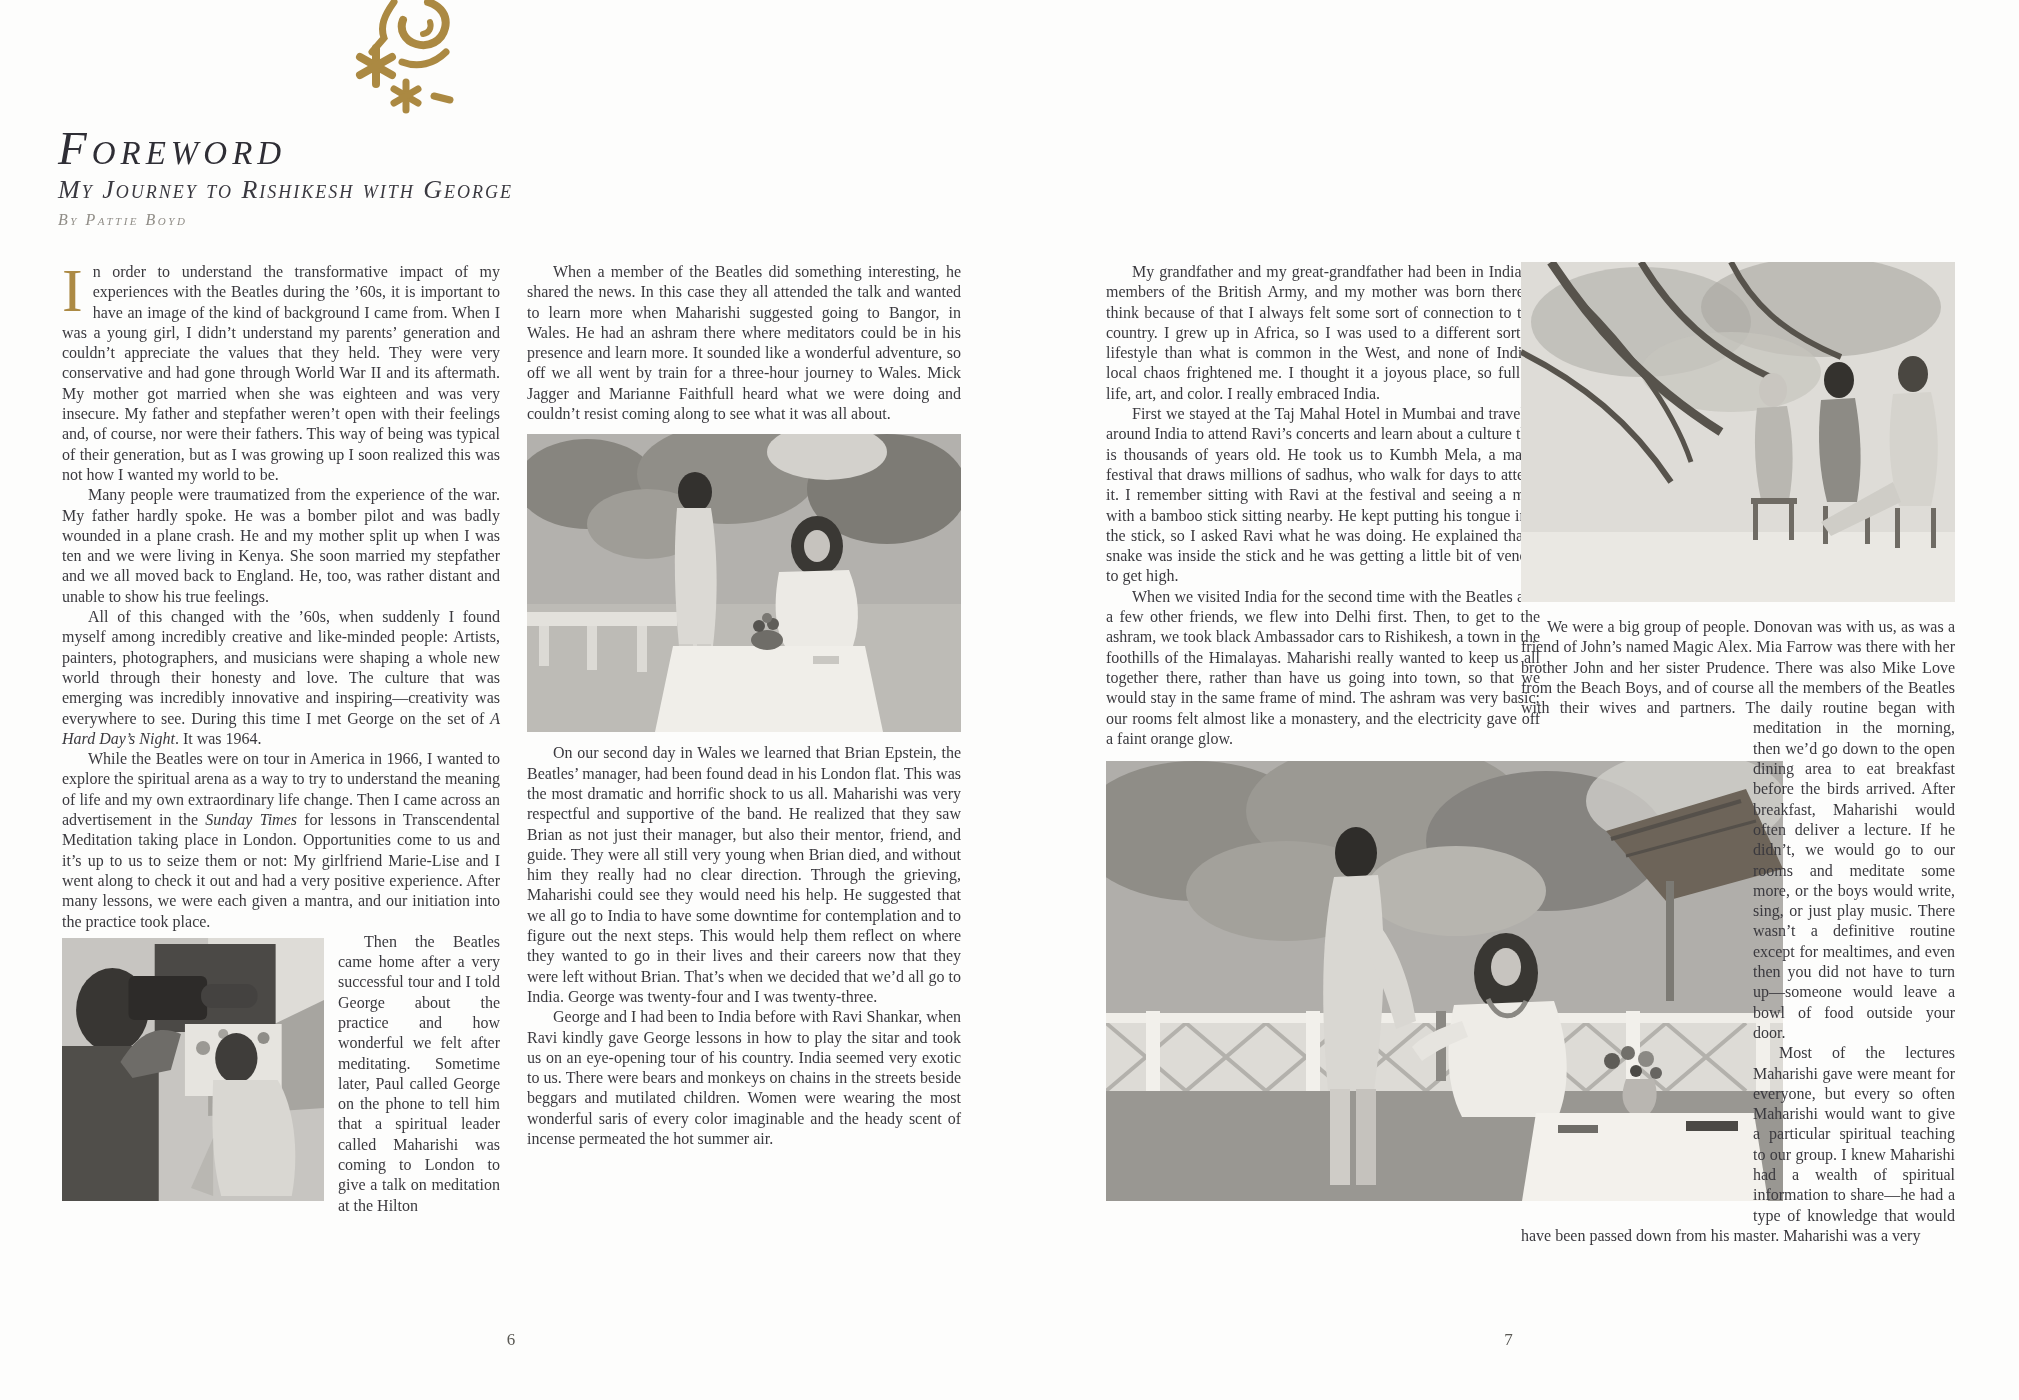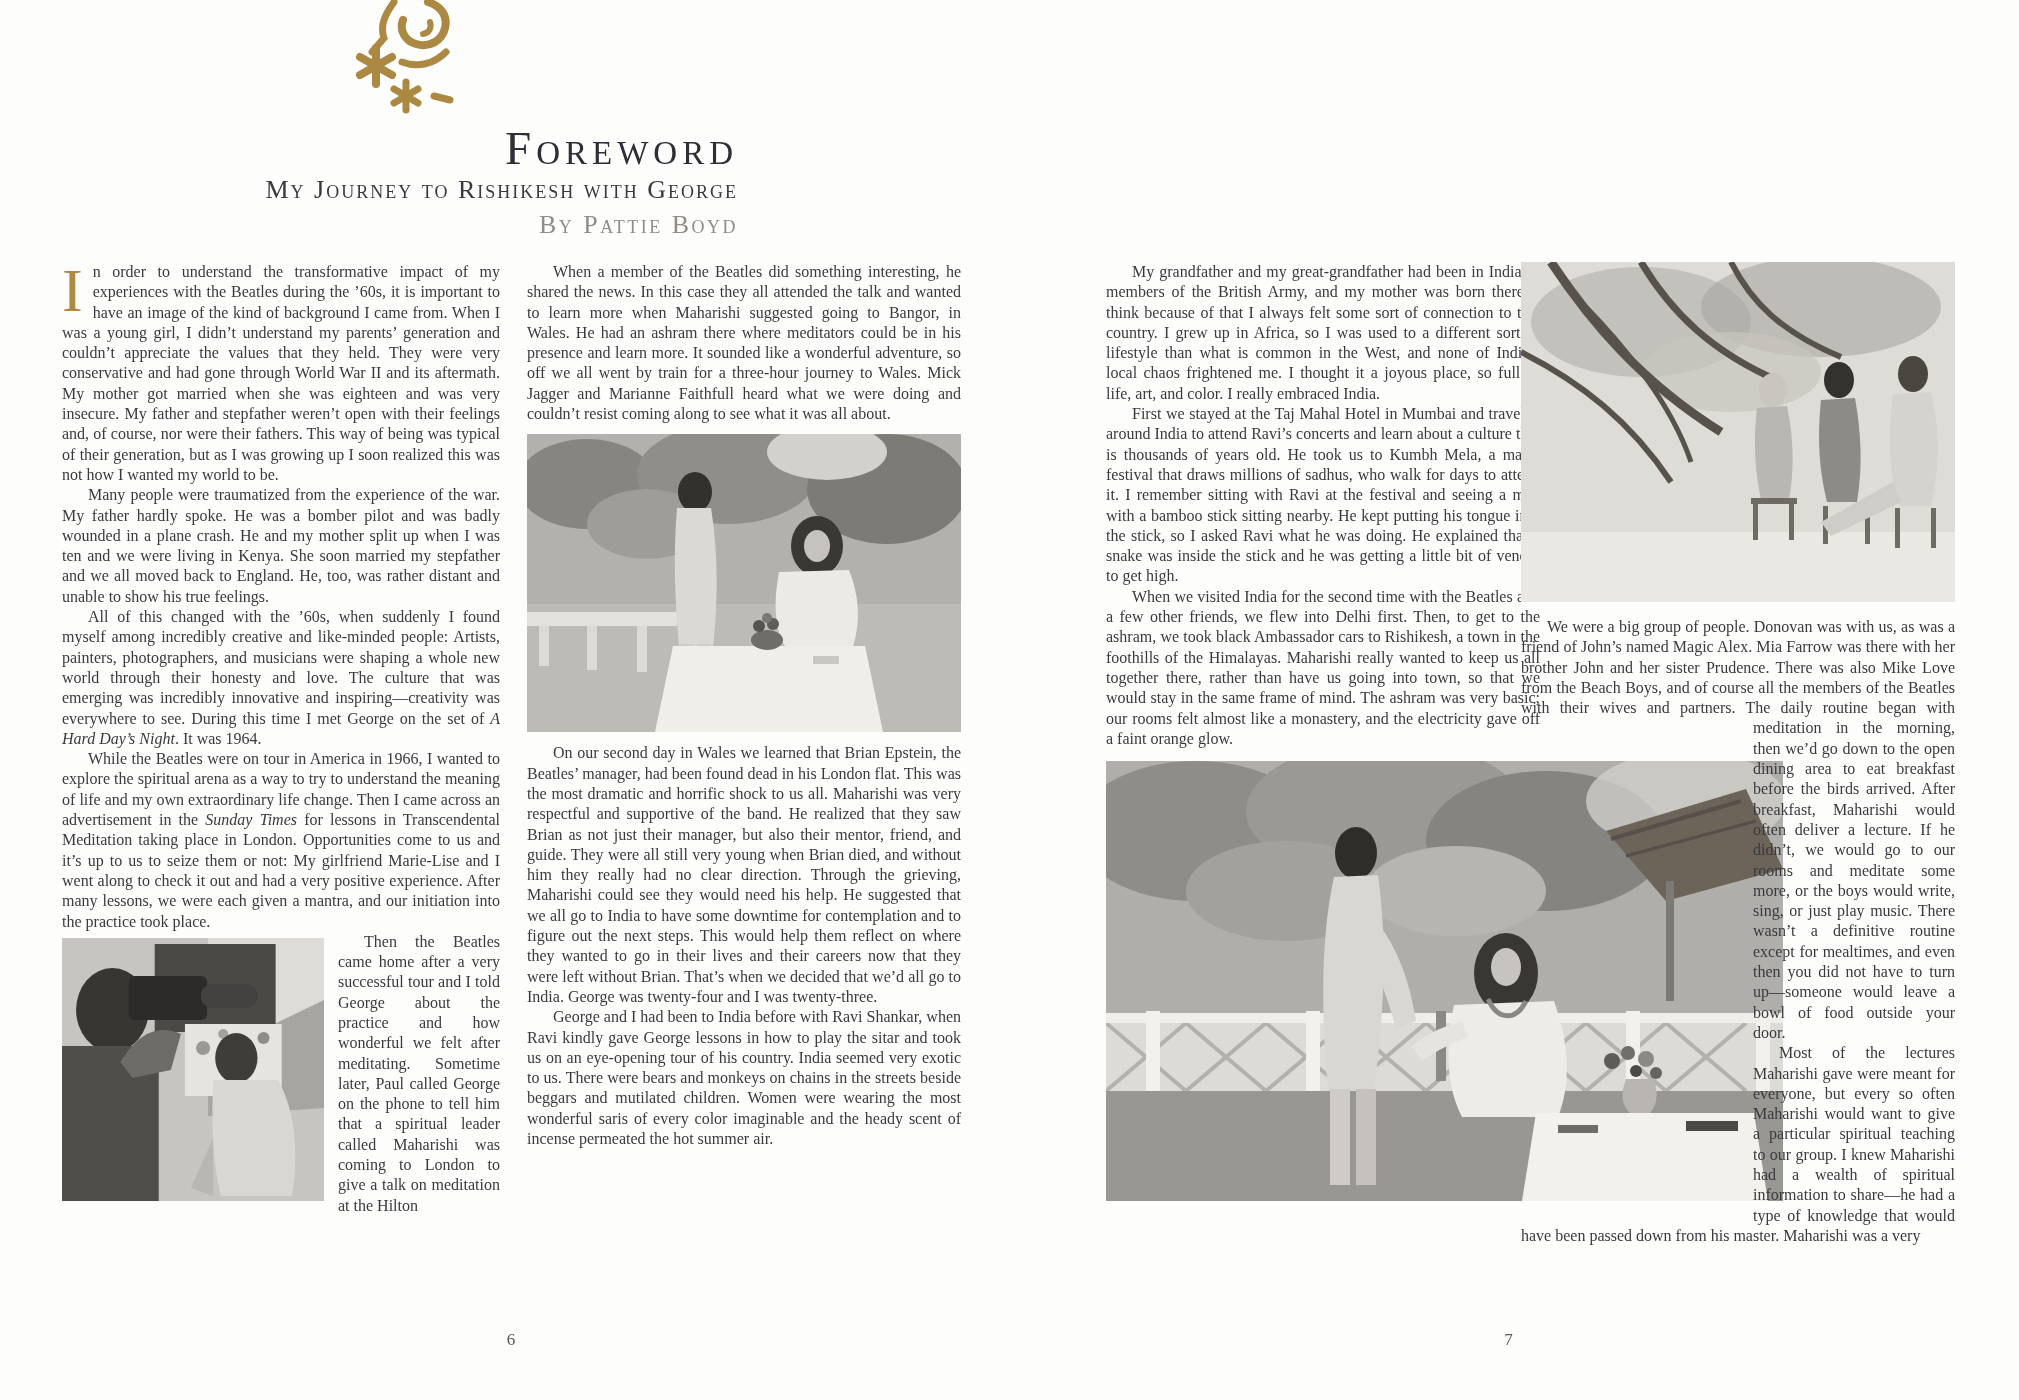--- a/index.html
+++ b/index.html
@@ -2,27 +2,27 @@
 <html><head>
 <meta charset="utf-8">
 <style>
   html,body { margin:0; padding:0; background:#ffffff; }
   .spread {
     position:relative; width:2019px; height:1400px;
     background:#fdfdfc; overflow:hidden;
     font-family:"Liberation Serif", serif; color:#3a393e;
   }
   
-  .header { position:absolute; left:58px; top:0; width:680px; text-align:right; }
+  .header { position:absolute; left:58px; top:0; width:680px; text-align:left;font-style:italic; }
   .ornament { display:block; margin:0 auto; width:112px; height:118px; }
   .title { font-variant:small-caps; font-weight:400; font-size:47px; letter-spacing:5px;
            color:#2f2e35; margin:6px 0 0; line-height:1.05; }
   .subtitle { font-variant:small-caps; font-weight:400; font-size:26px; letter-spacing:2px;
               color:#3a3940; margin:3px 0 0; line-height:1.1; }
-  .byline { font-variant:small-caps; font-weight:400; font-size:26px; letter-spacing:2.5px;
+  .byline { font-variant:small-caps; font-weight:400; font-size:16px; letter-spacing:2.5px;
             color:#908d87; margin:6px 0 0; line-height:1.1; }
   
   .col { position:absolute; text-align:justify; font-size:16px; line-height:20.3px; }
   .col-1 { left:62px;   top:262px; width:438px; }
   .col-2 { left:527px;  top:262px; width:434px; }
   .col-3 { left:1106px; top:262px; width:434px; }
   .col-4 { left:1521px; top:262px; width:434px; }
   .col p { margin:0; }
   .col p.indent { text-indent:26px; }
   .italic { font-style:italic; }

